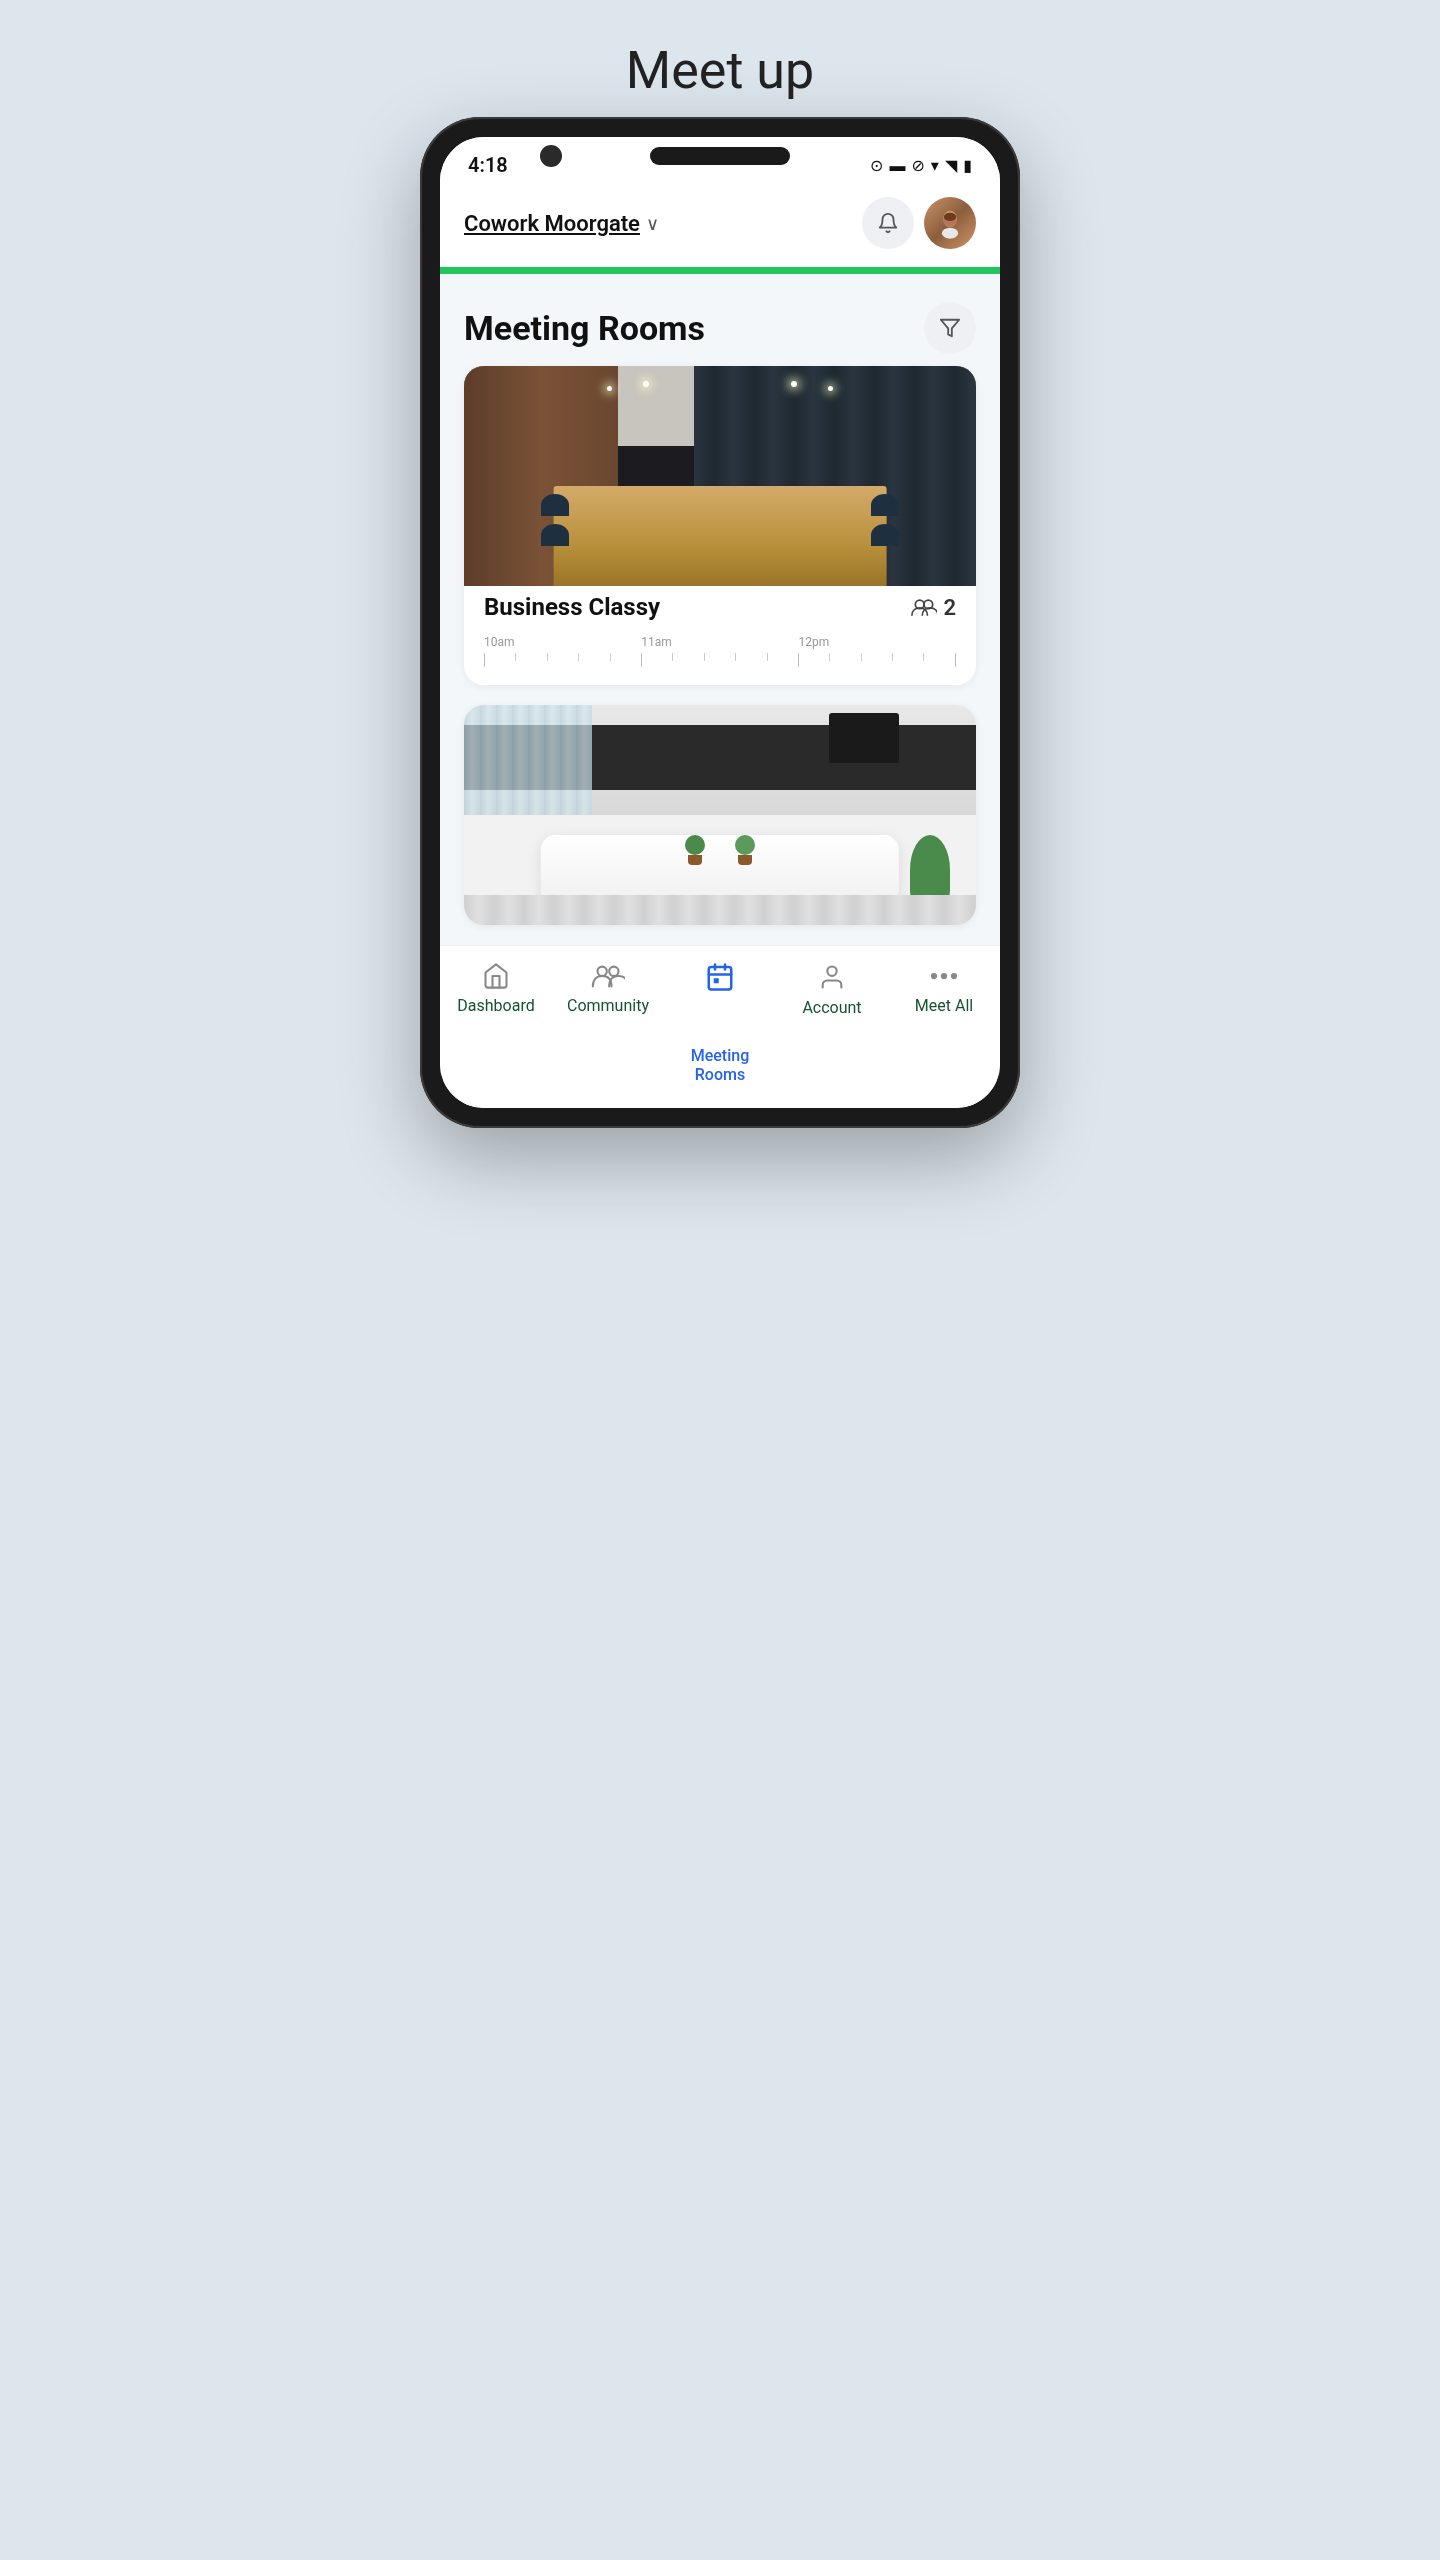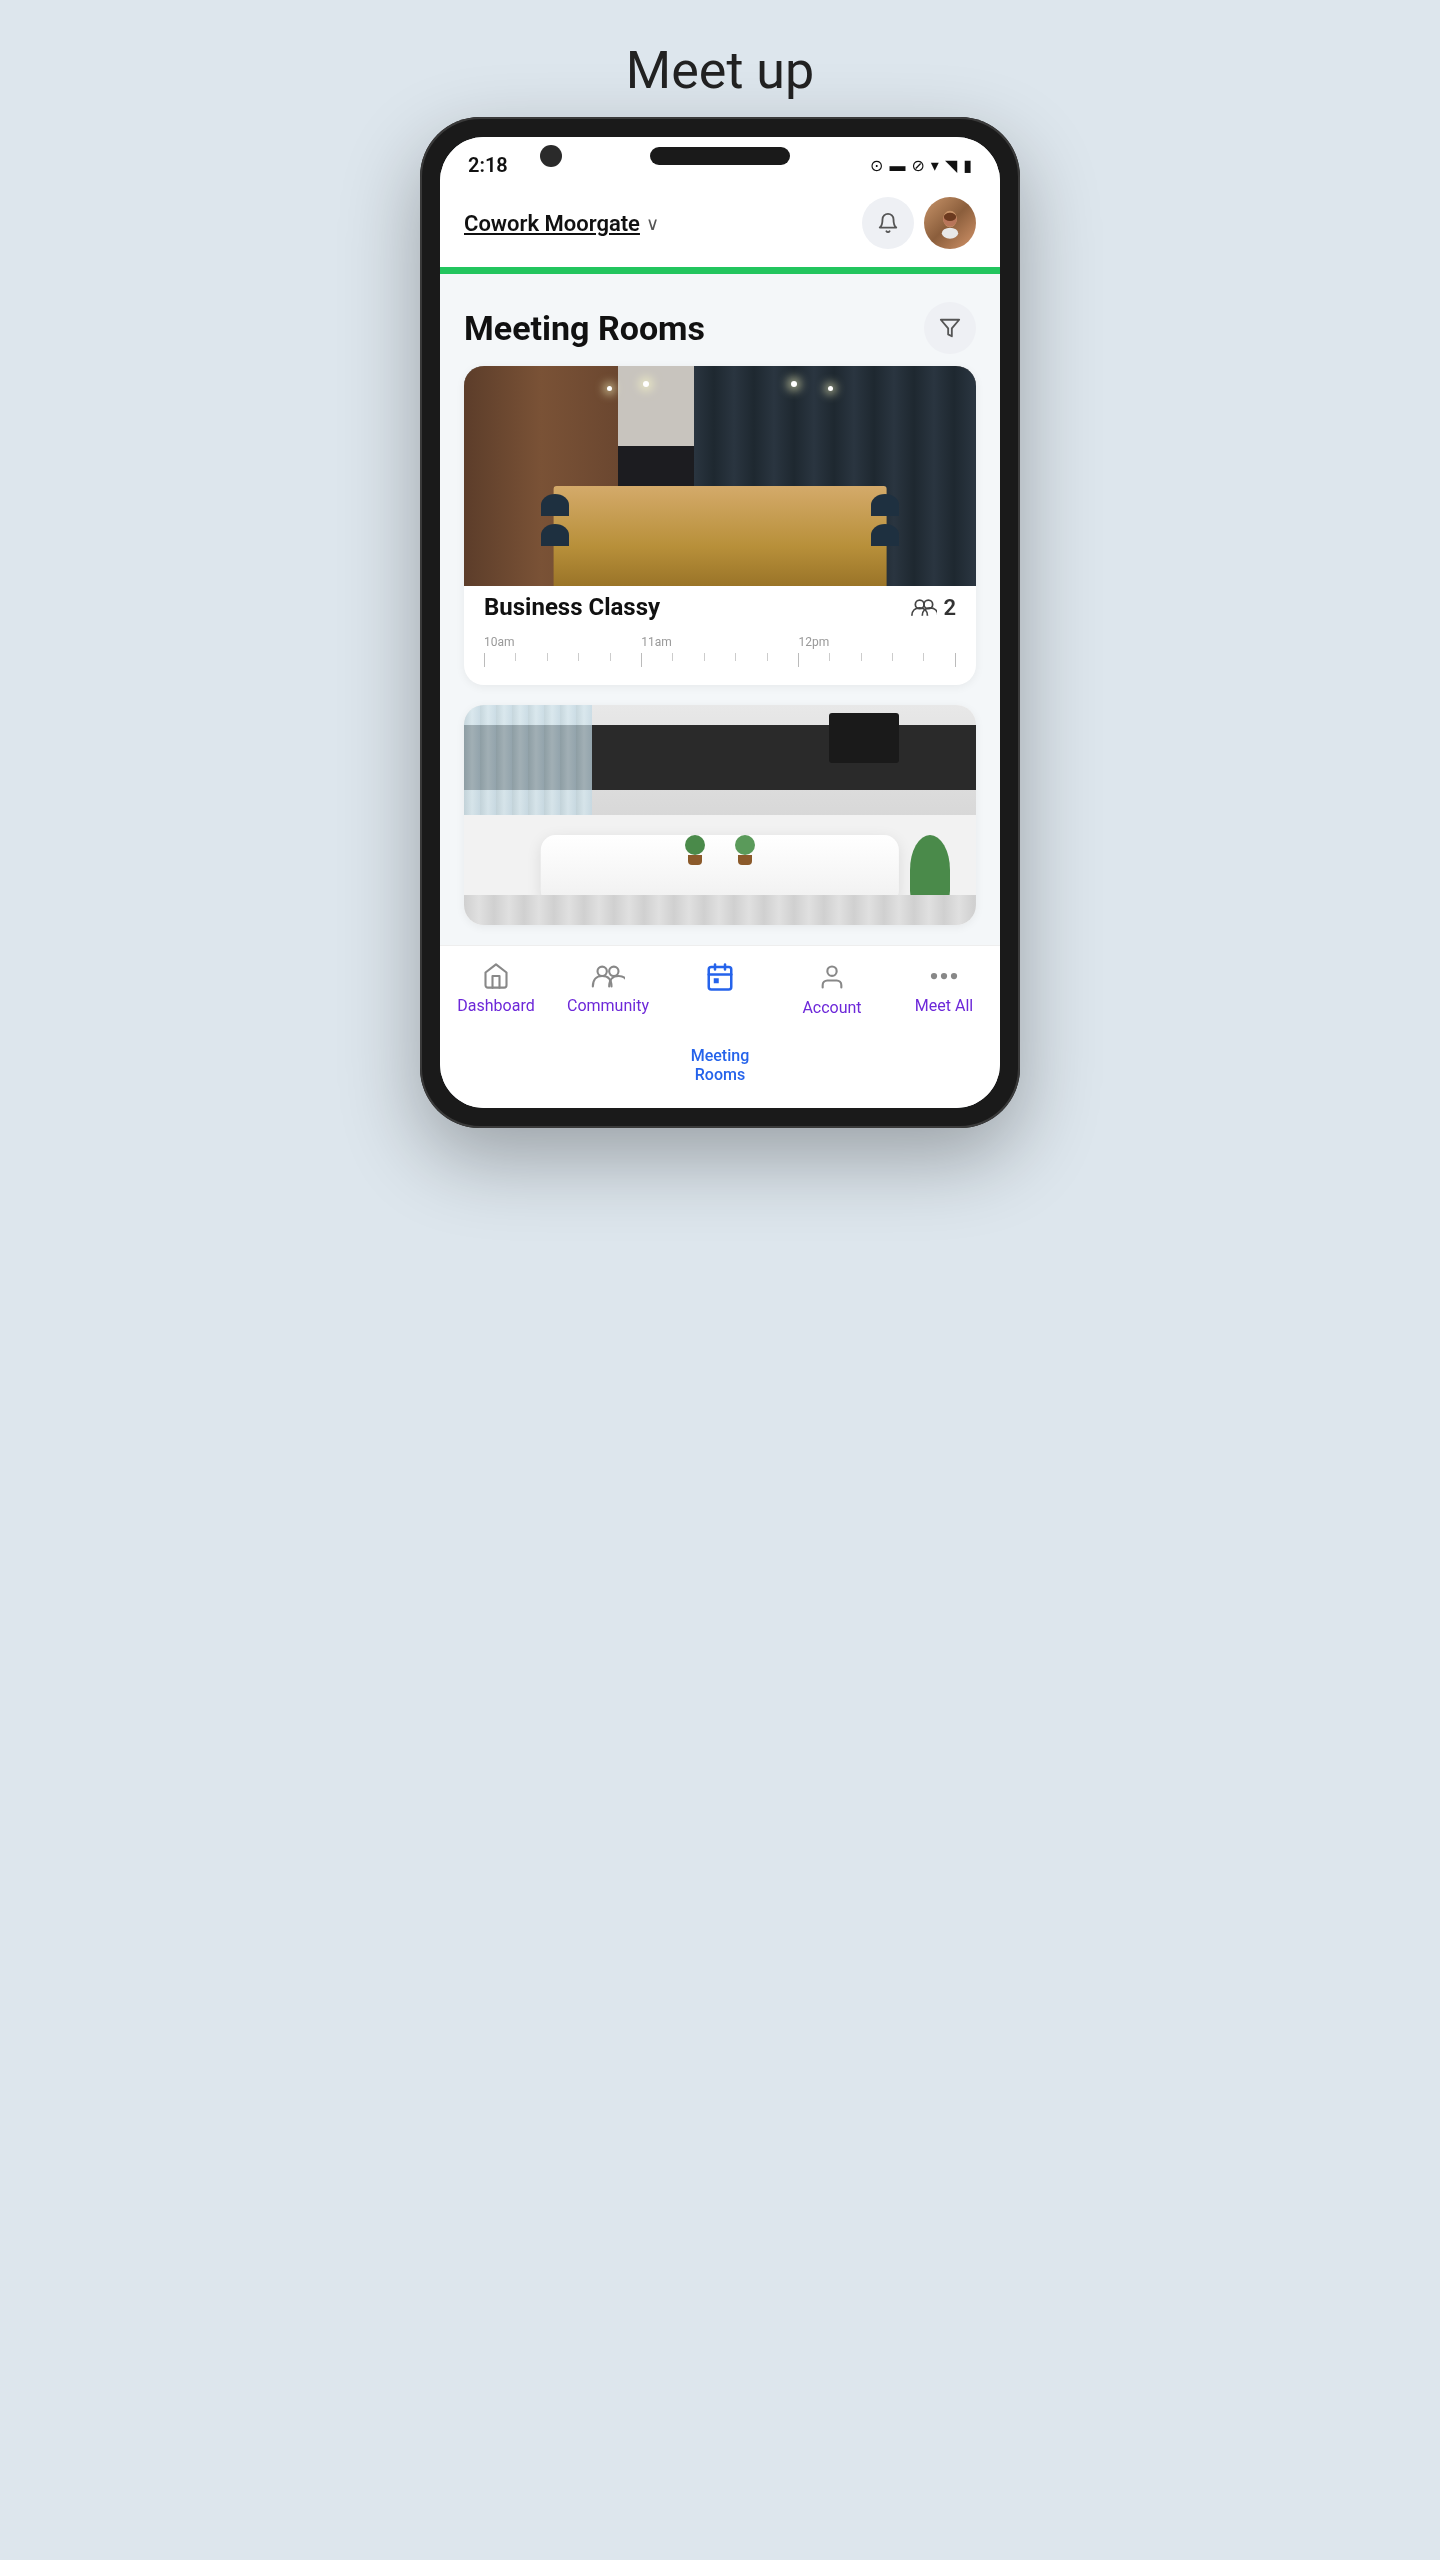--- a/index.html
+++ b/index.html
@@ -244,21 +244,21 @@
       display: flex;
       flex-direction: column;
       align-items: center;
       gap: 6px;
       cursor: pointer;
       flex: 1;
     }
 
     .nav-label {
       font-size: 16px;
-      color: #6d28d9;
+      color: #14532d;
       text-align: center;
       line-height: 1.2;
     }
 
     .nav-label.active {
       color: #2563eb;
       font-weight: 500;
       margin-top: 48px;
     }
 
@@ -445,21 +445,21 @@
 <body>
 
 <h1 class="app-title">Meet up</h1>
 
 <div class="phone-frame">
   <div class="phone-camera"></div>
 
   <div class="phone-screen">
 
     <div class="status-bar">
-      <span class="status-time">2:18</span>
+      <span class="status-time">4:18</span>
       <div class="status-icons">
         <span>⊙</span>
         <span>▬</span>
         <span>⊘</span>
         <span>▾</span>
         <span>◥</span>
         <span>▮</span>
       </div>
     </div>
 

